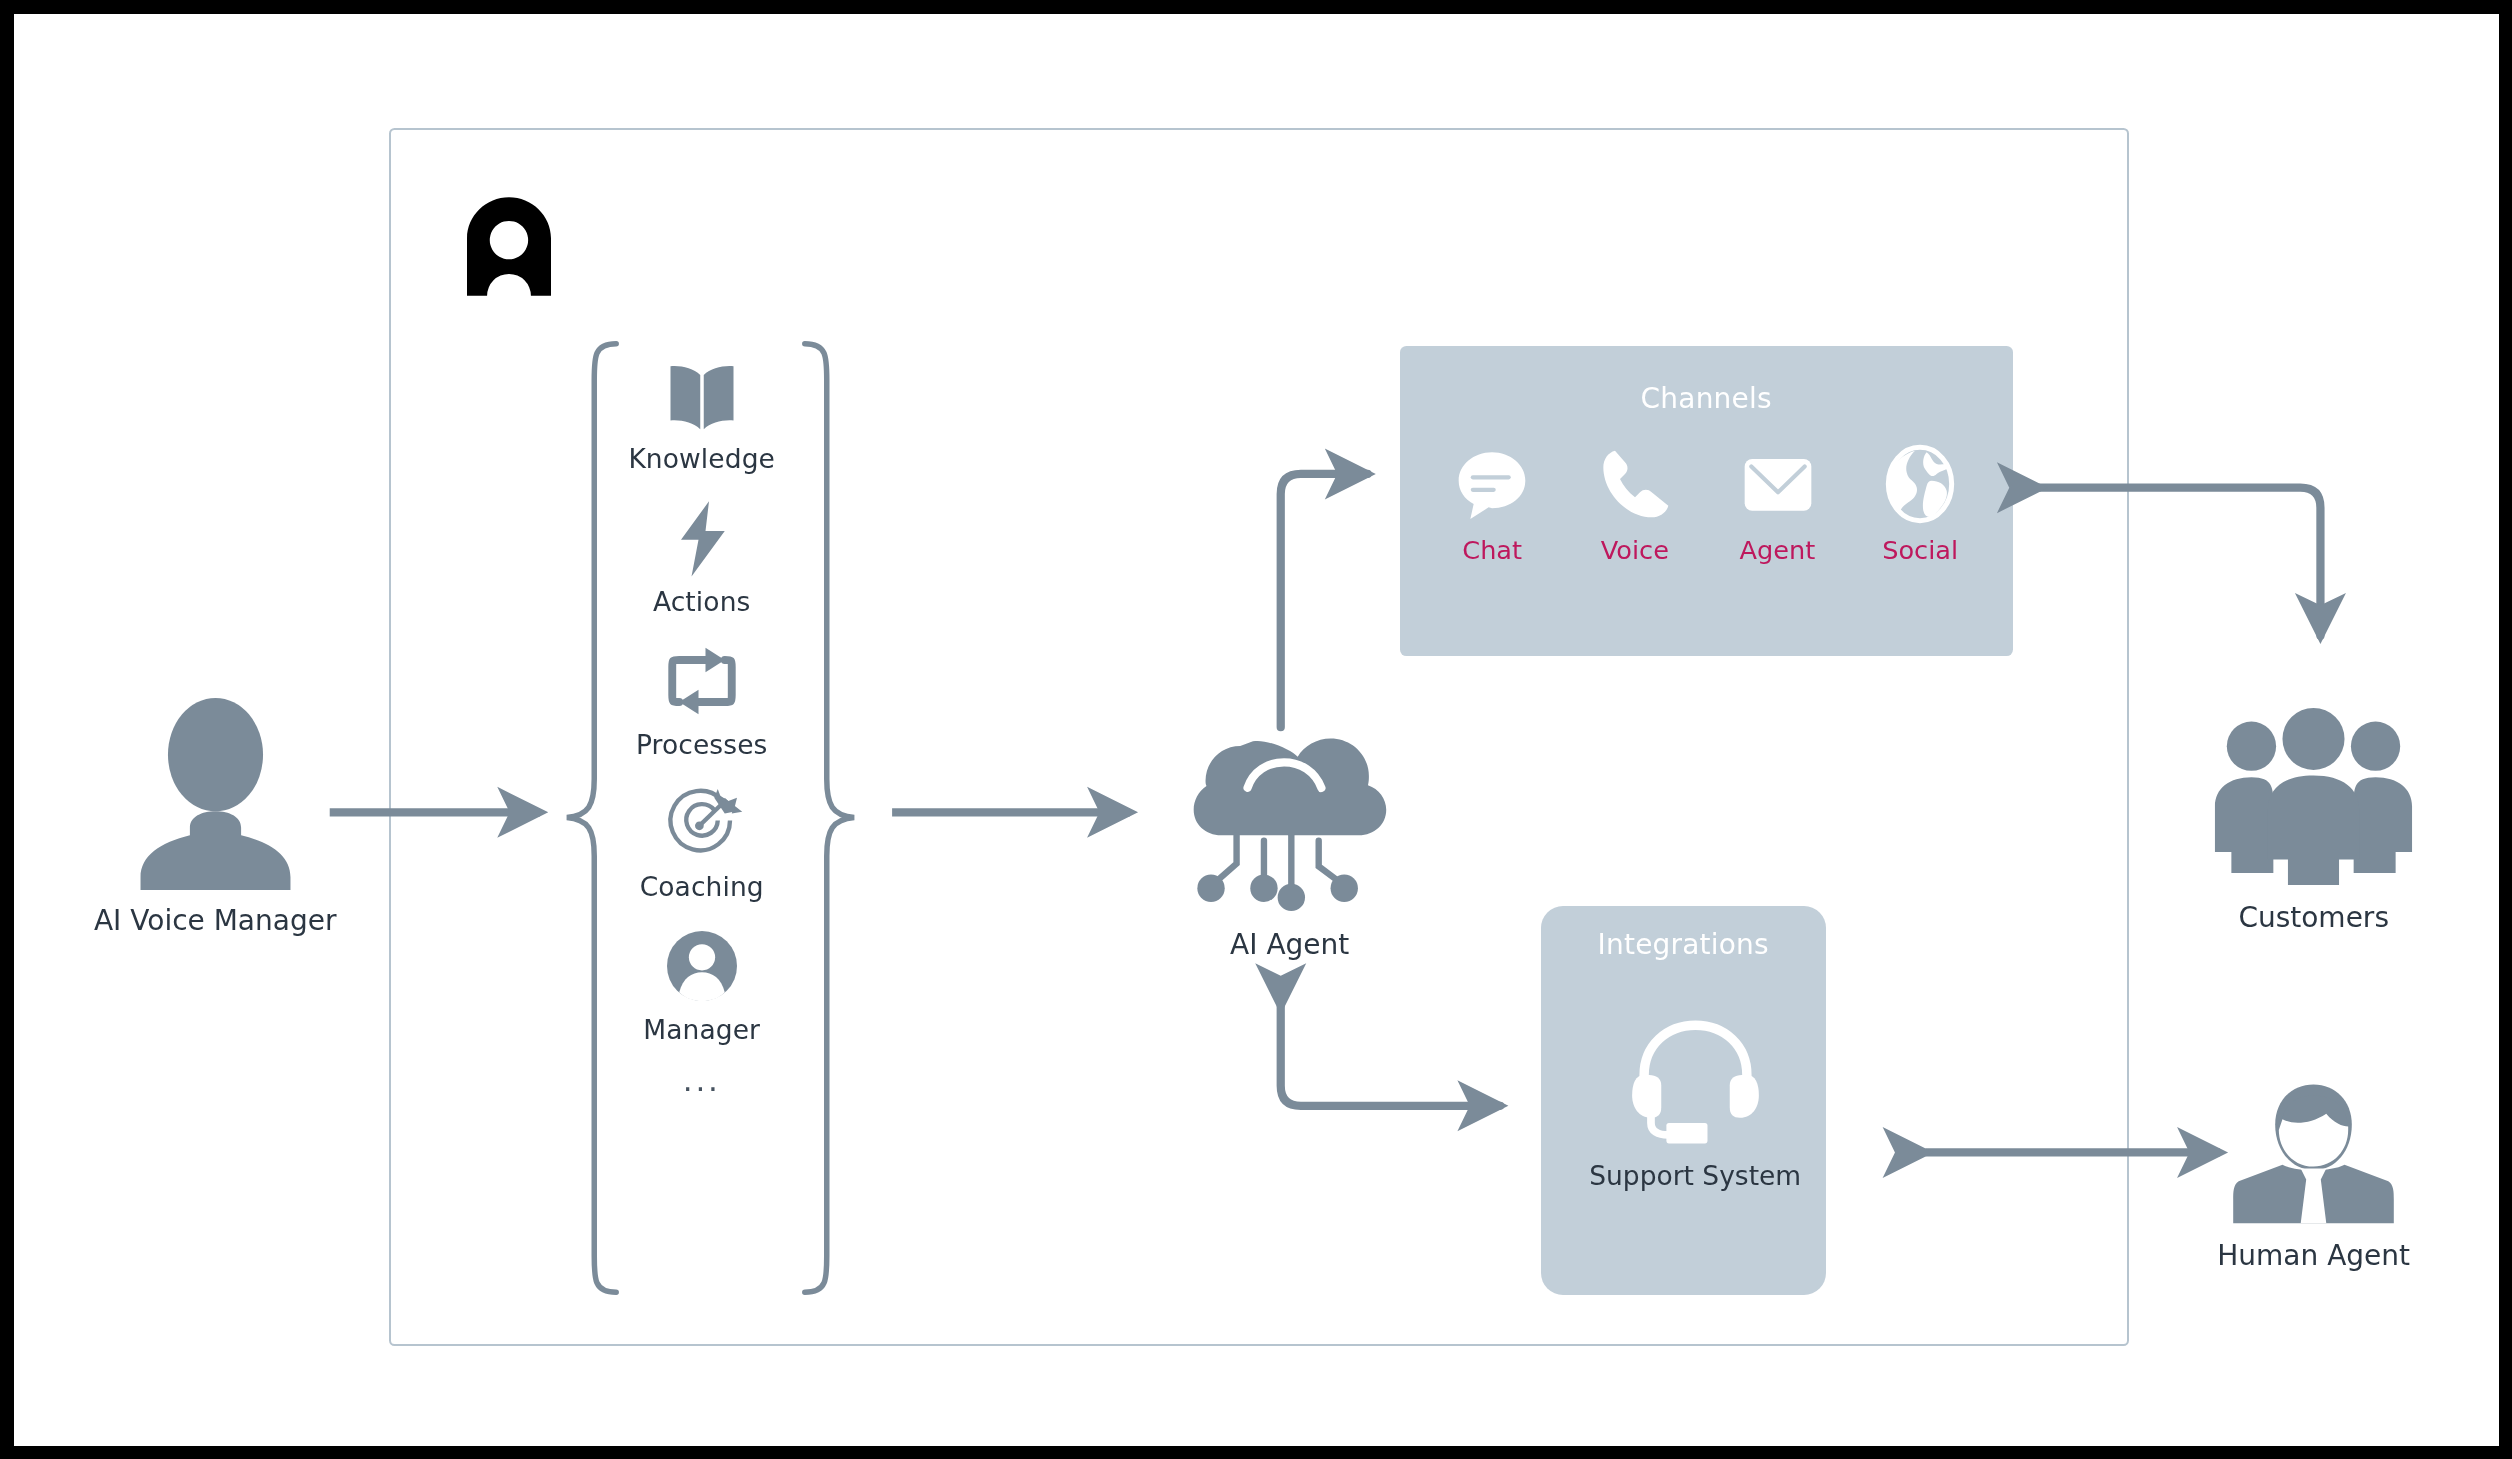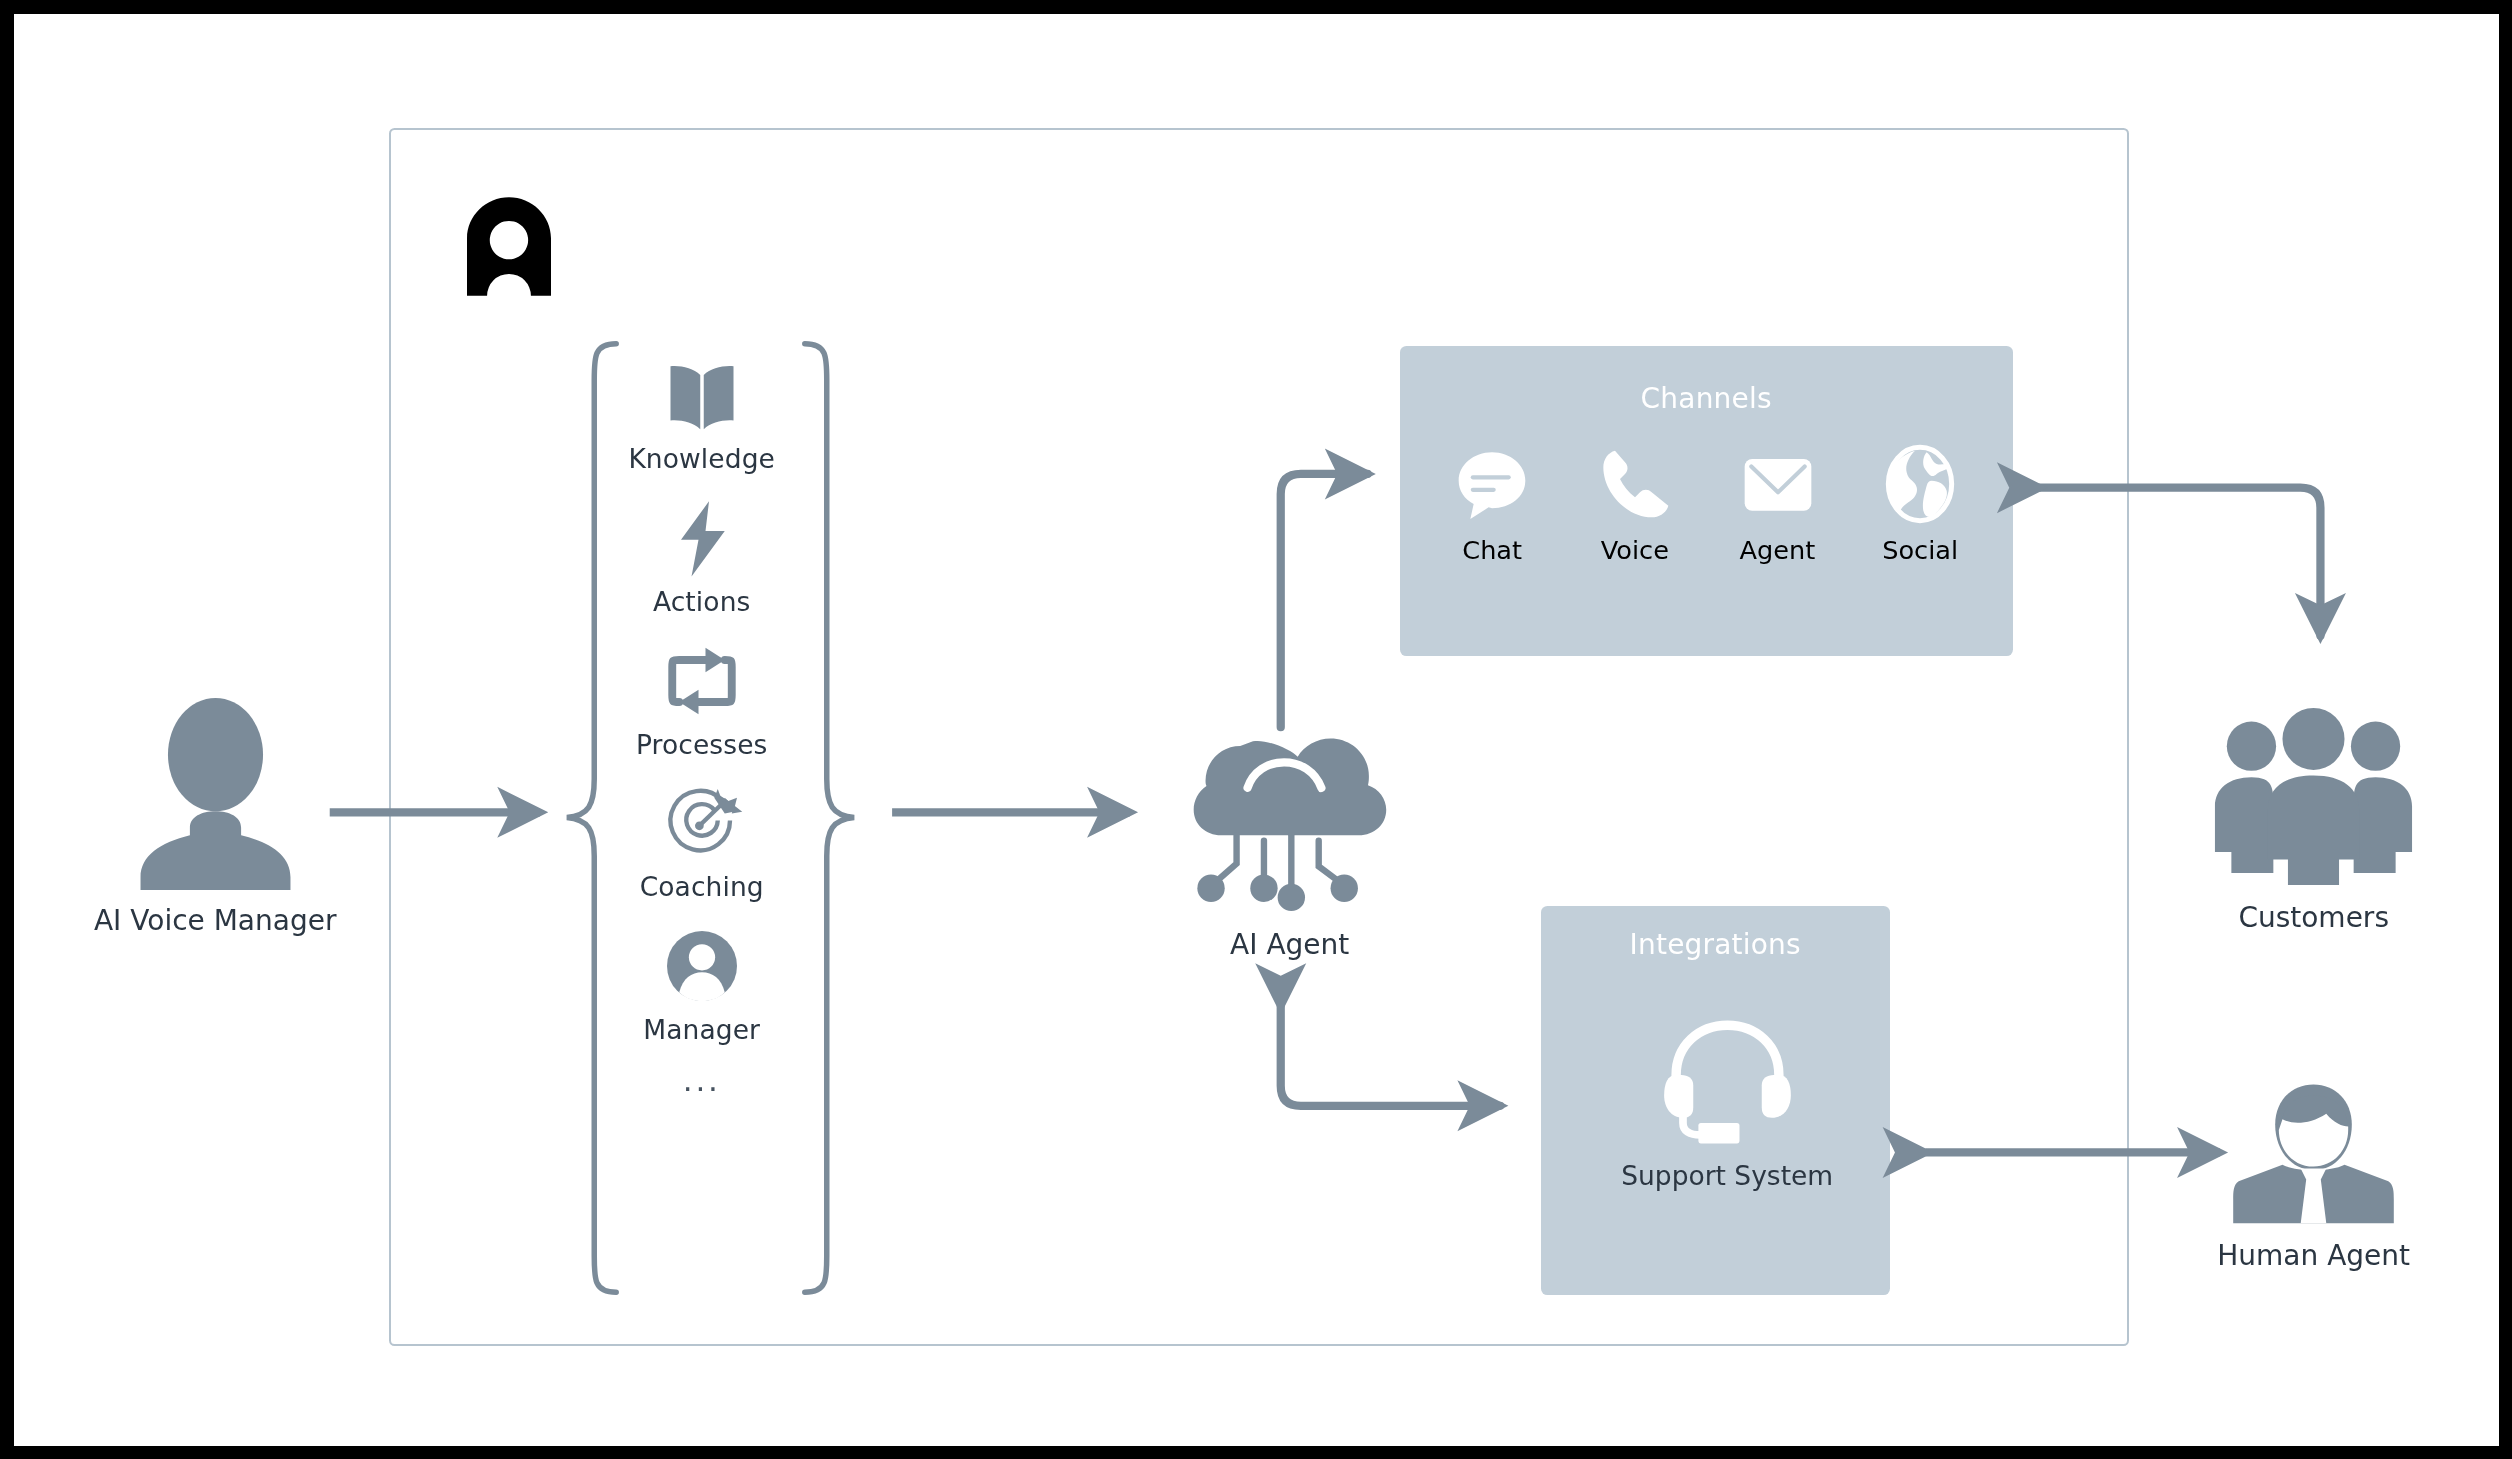--- a/index.html
+++ b/index.html
@@ -144,29 +144,30 @@
   }
   .channel-item .ch-icon {
     height: 84px;
     display: flex;
     align-items: center;
     justify-content: center;
   }
   .channel-item .ch-label {
     margin-top: 9.1px;
     font-size: 25.6px;
-    color: #000000;
+    color: #be185d;
   }
 
   #panel-integrations {
     left: 1527px;
     top: 892px;
-    width: 349px;
+    width: 285px;
     height: 389px;
     padding-top: 22px;
+    border-radius: 22px;
   }
   .integration-item {
     display: flex;
     flex-direction: column;
     align-items: center;
     margin-top: 48px;
     padding-left: 24px;
   }
   .integration-item .int-icon {
     height: 137px;

